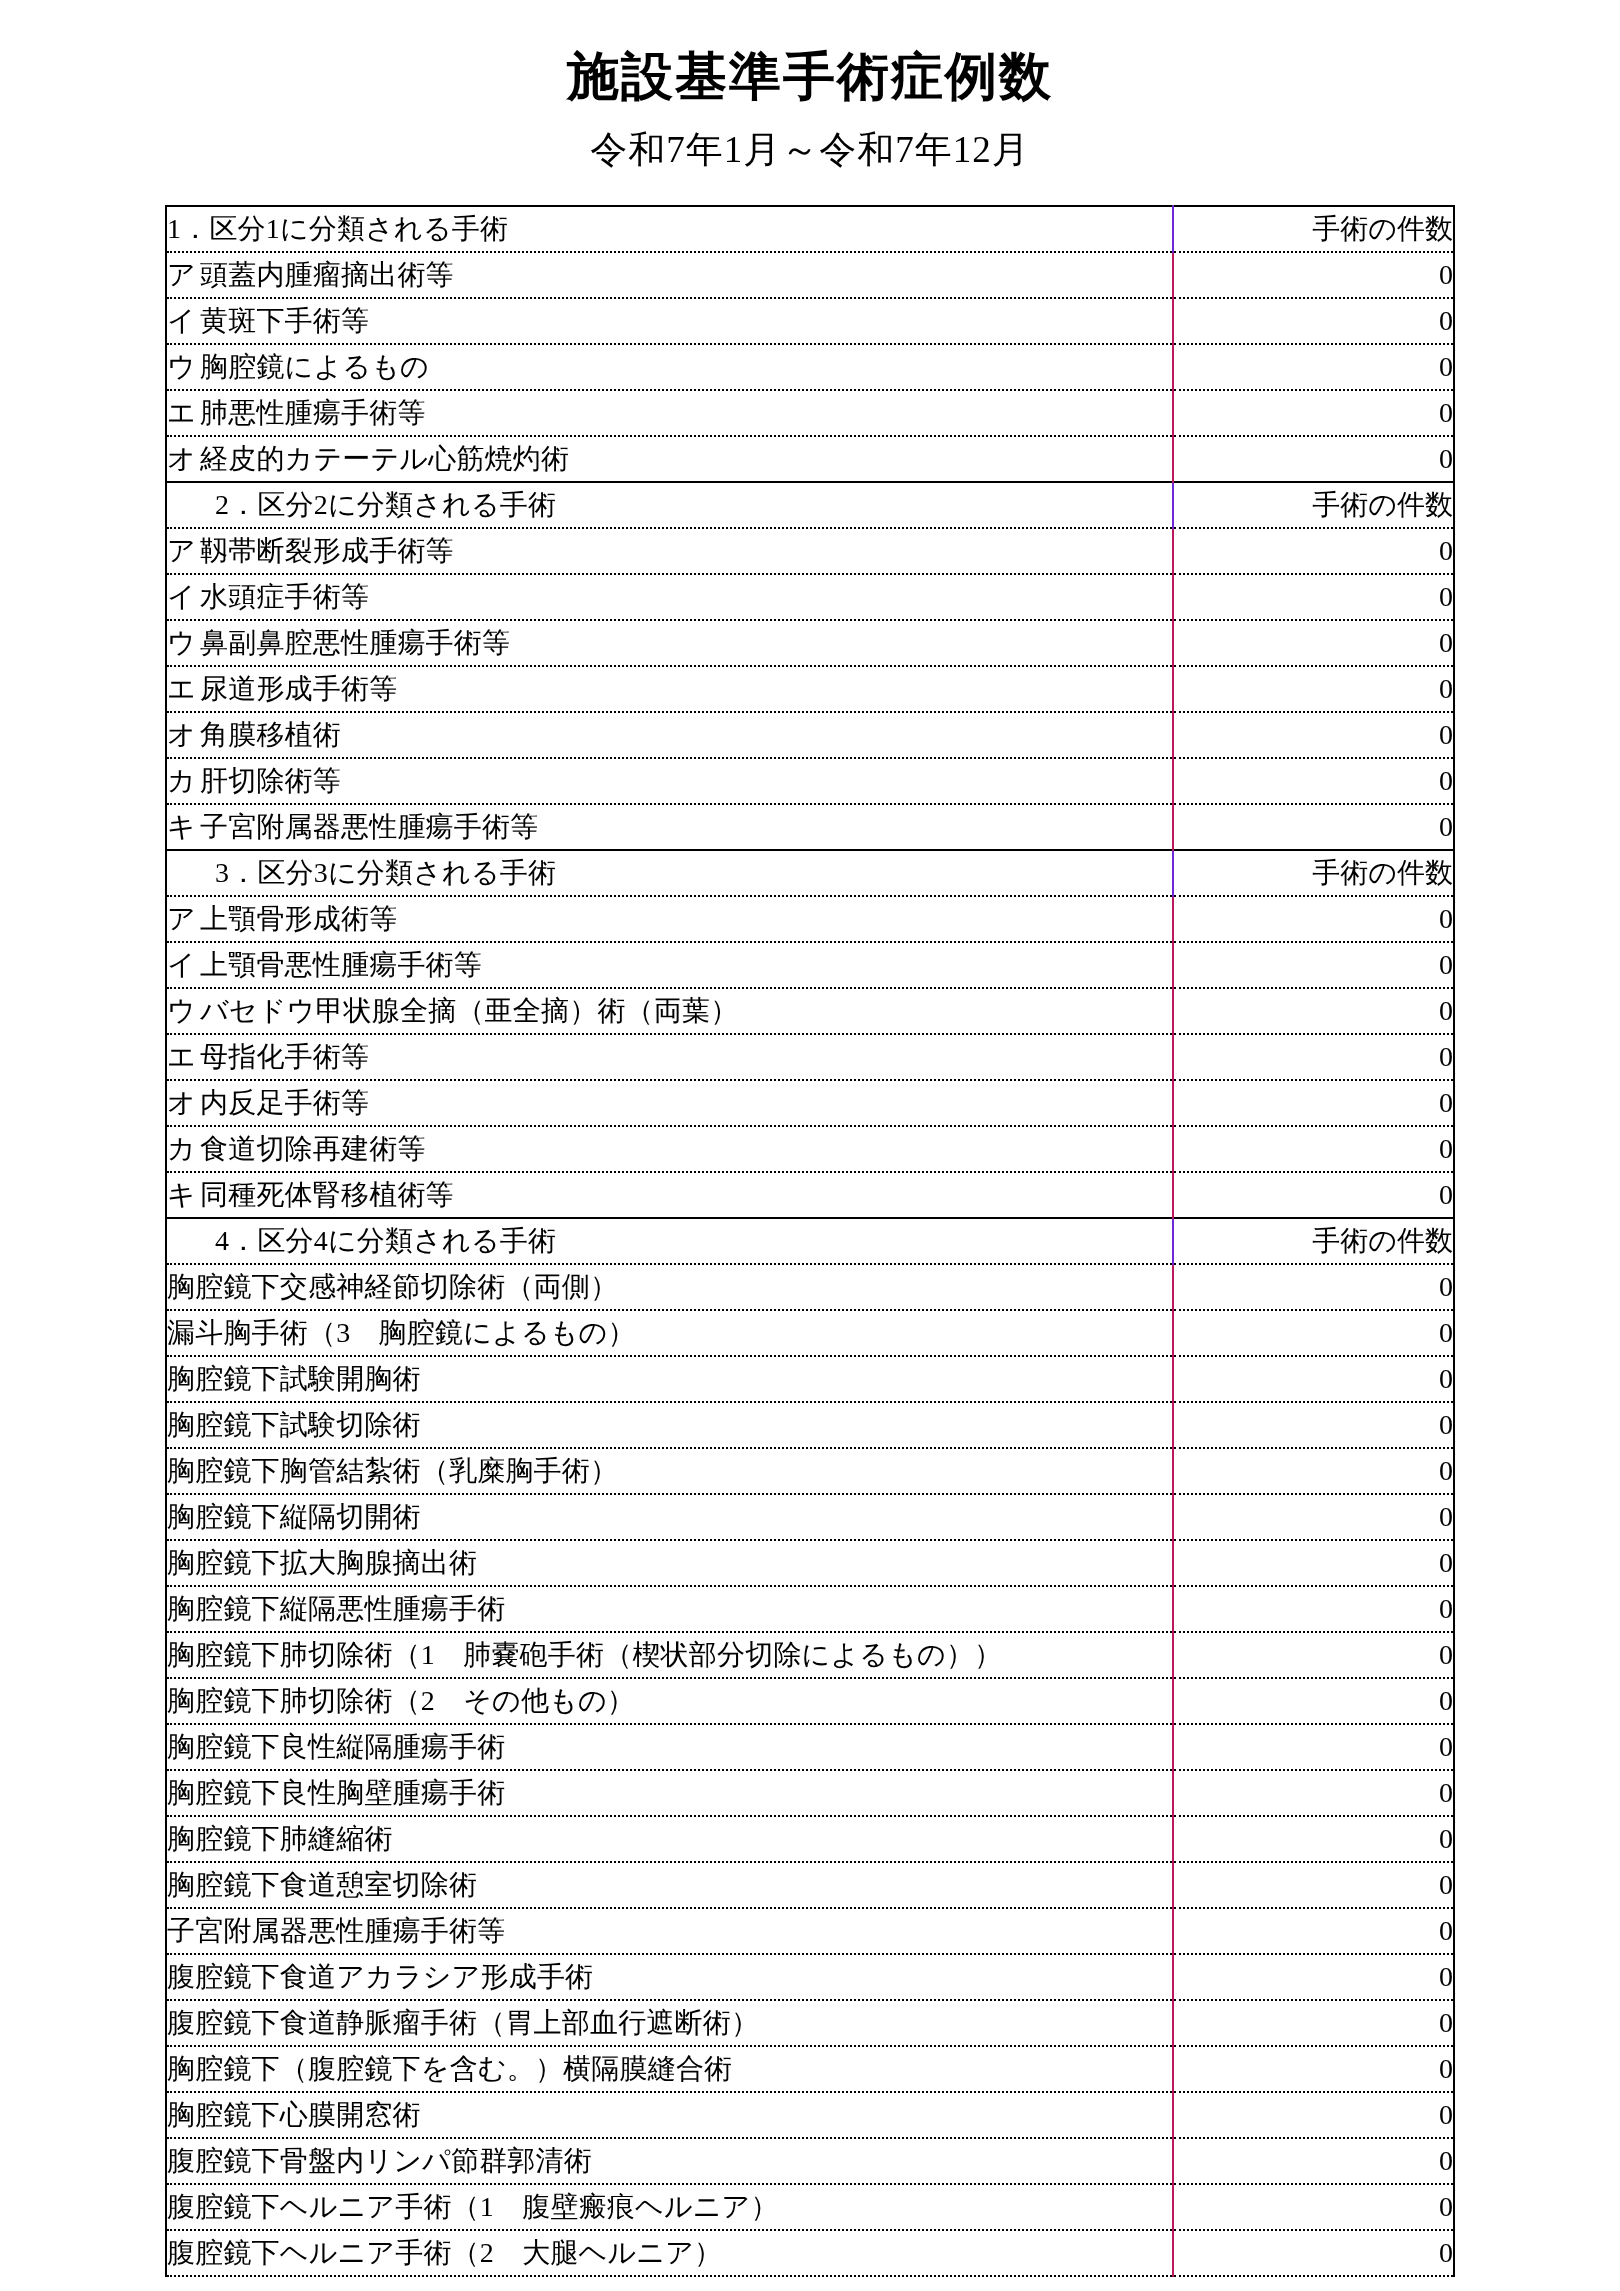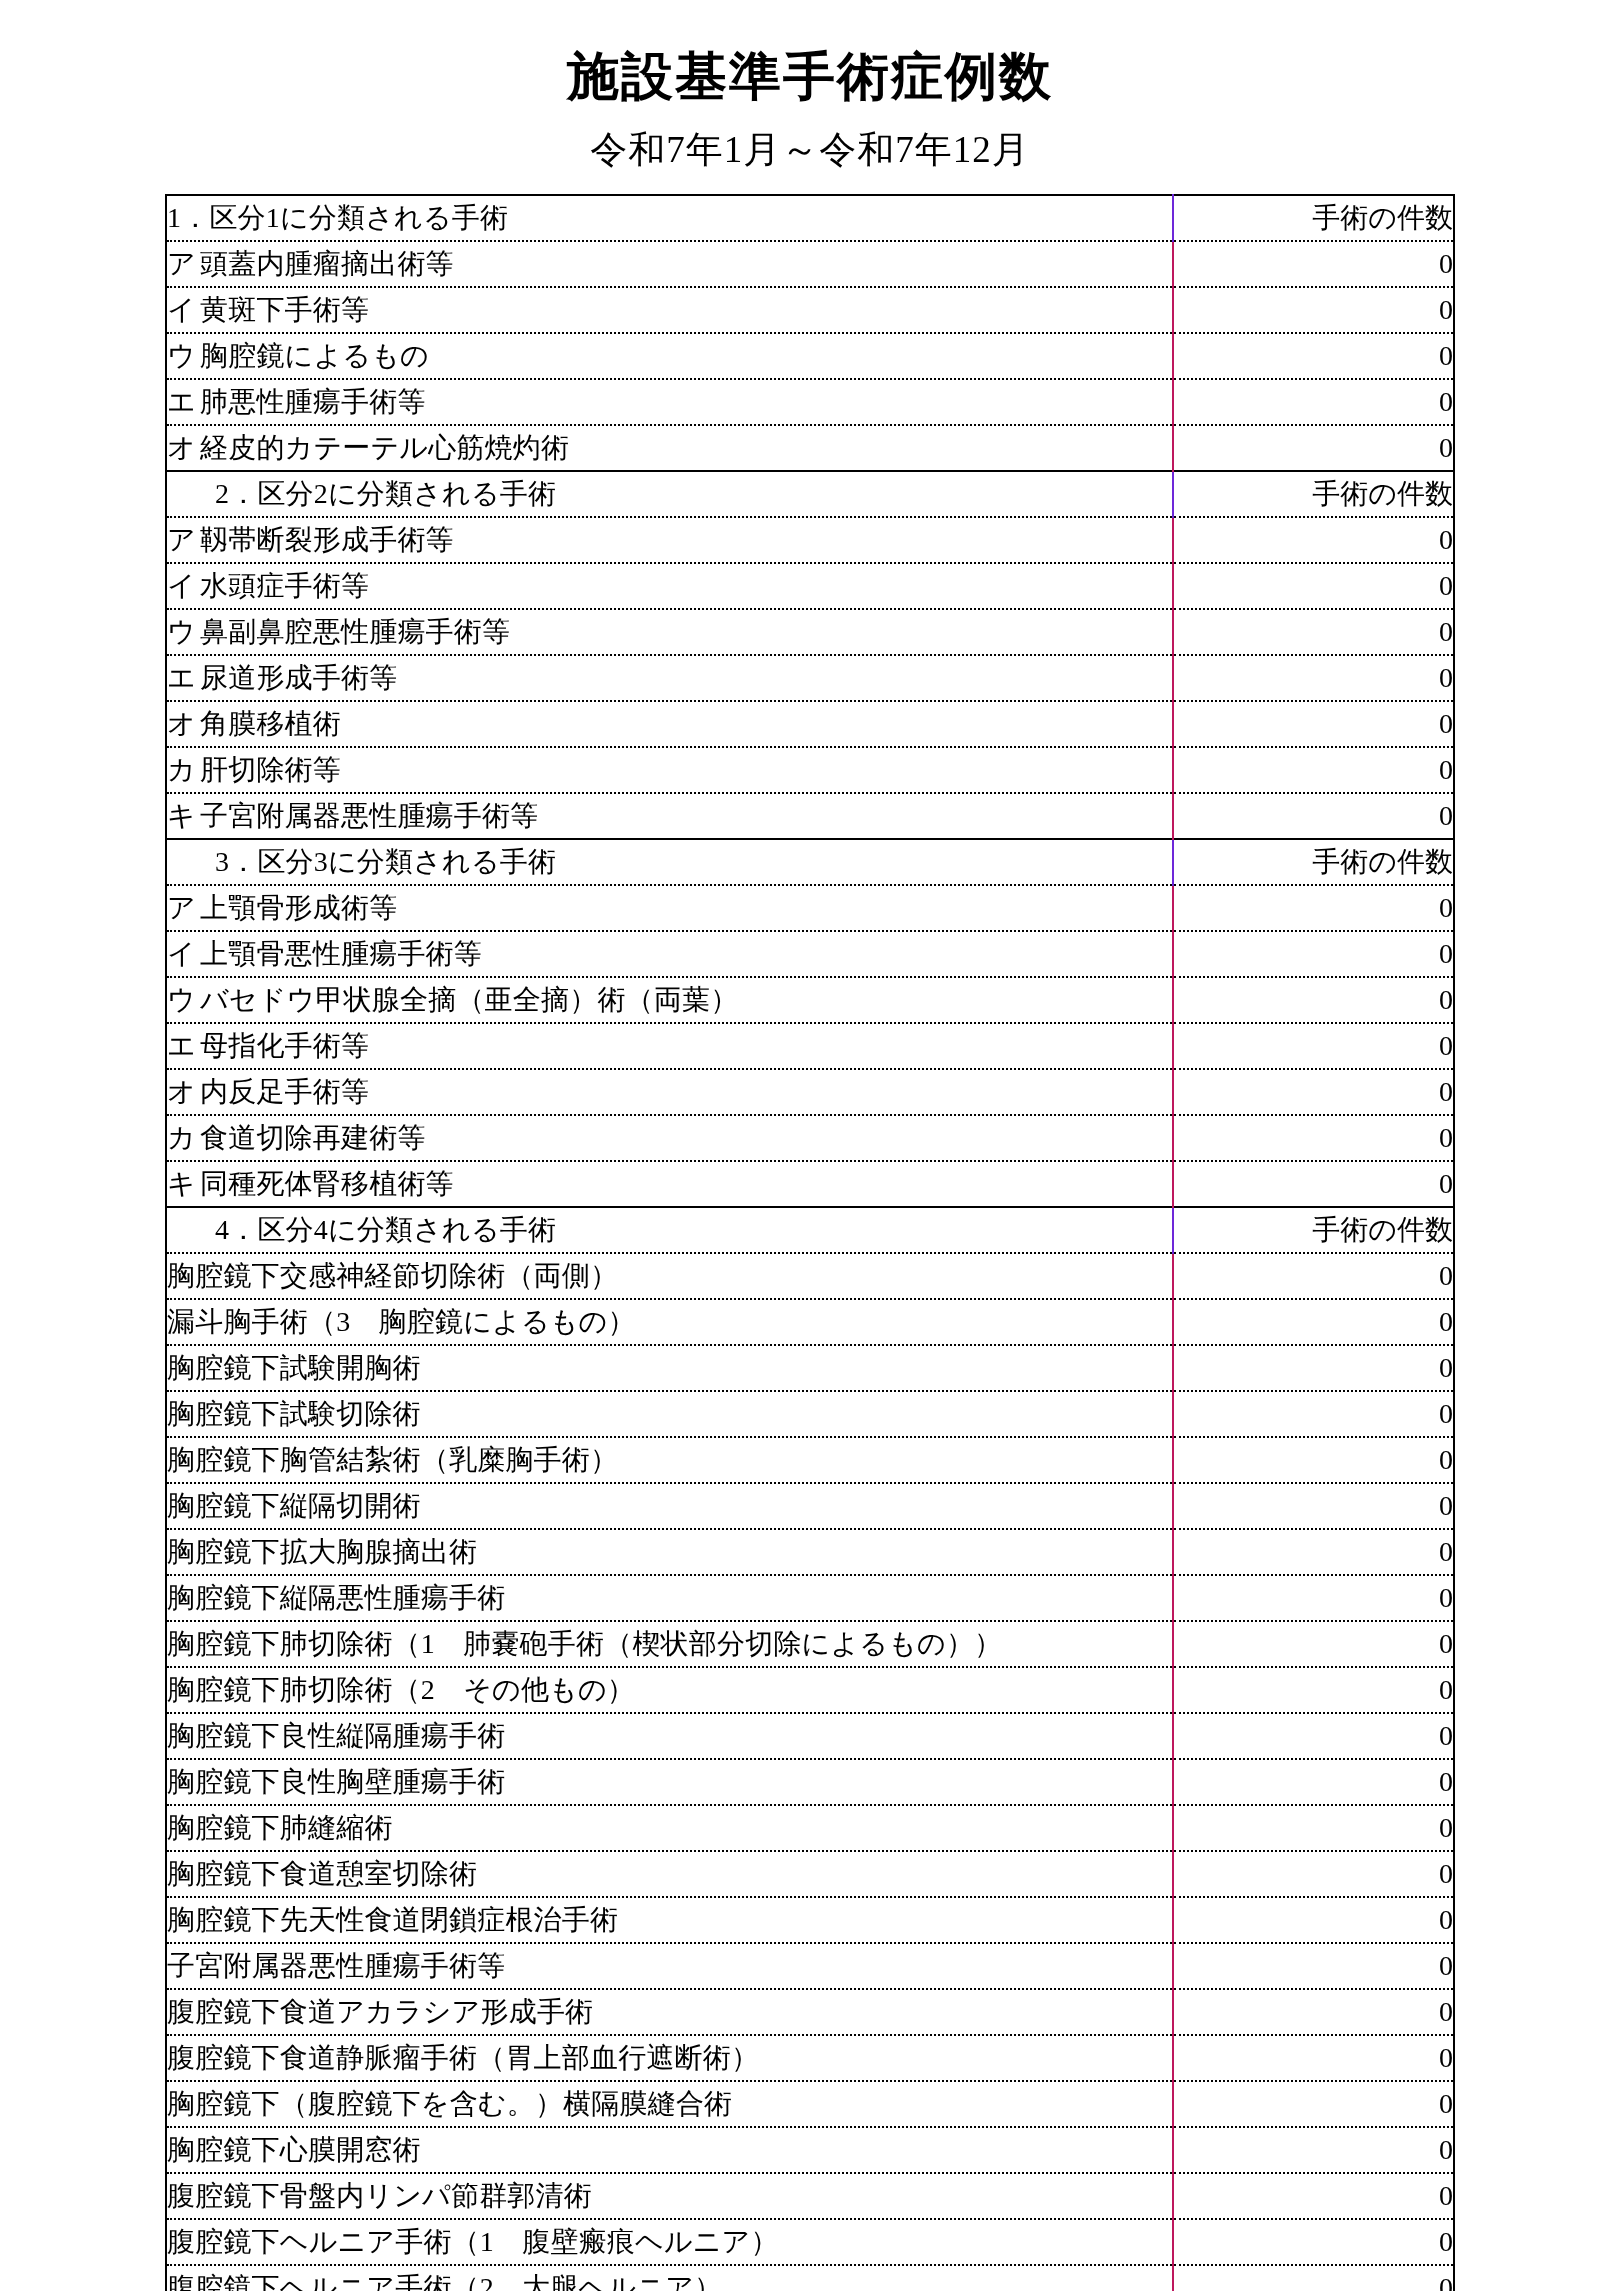--- a/index.html
+++ b/index.html
@@ -36,21 +36,21 @@
     white-space: nowrap;
   }
 
   .doc-subtitle {
     text-align: center;
     font-size: 37px;
     font-weight: 400;
     letter-spacing: 1px;
     margin: 0;
     padding-top: 21.6px;
-    padding-bottom: 21px;
+    padding-bottom: 32px;
     line-height: 1.2;
     white-space: nowrap;
   }
 
   .surgery-table {
     width: 100%;
     border-collapse: collapse;
     table-layout: fixed;
     border-left: 2.9px solid #000;
     border-right: 2.9px solid #000;
@@ -265,24 +265,20 @@
         </tr>
         <tr>
           <td class="cell-name indent-2"><span>胸腔鏡下肺縫縮術</span></td>
           <td class="cell-count">0</td>
         </tr>
         <tr>
           <td class="cell-name indent-2"><span>胸腔鏡下食道憩室切除術</span></td>
           <td class="cell-count">0</td>
         </tr>
         <tr>
-          <td class="cell-name indent-2"><span>胸腔鏡下先天性食道閉鎖症根治手術</span></td>
-          <td class="cell-count">0</td>
-        </tr>
-        <tr>
           <td class="cell-name indent-2"><span>子宮附属器悪性腫瘍手術等</span></td>
           <td class="cell-count">0</td>
         </tr>
         <tr>
           <td class="cell-name indent-2"><span>腹腔鏡下食道アカラシア形成手術</span></td>
           <td class="cell-count">0</td>
         </tr>
         <tr>
           <td class="cell-name indent-2"><span>腹腔鏡下食道静脈瘤手術（胃上部血行遮断術）</span></td>
           <td class="cell-count">0</td>

